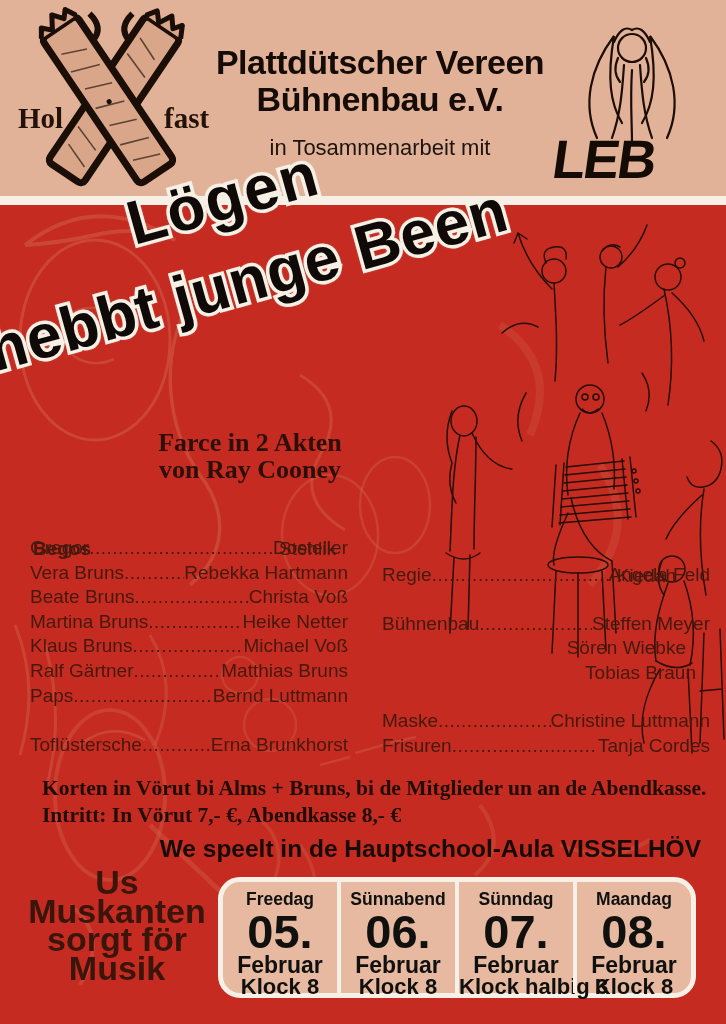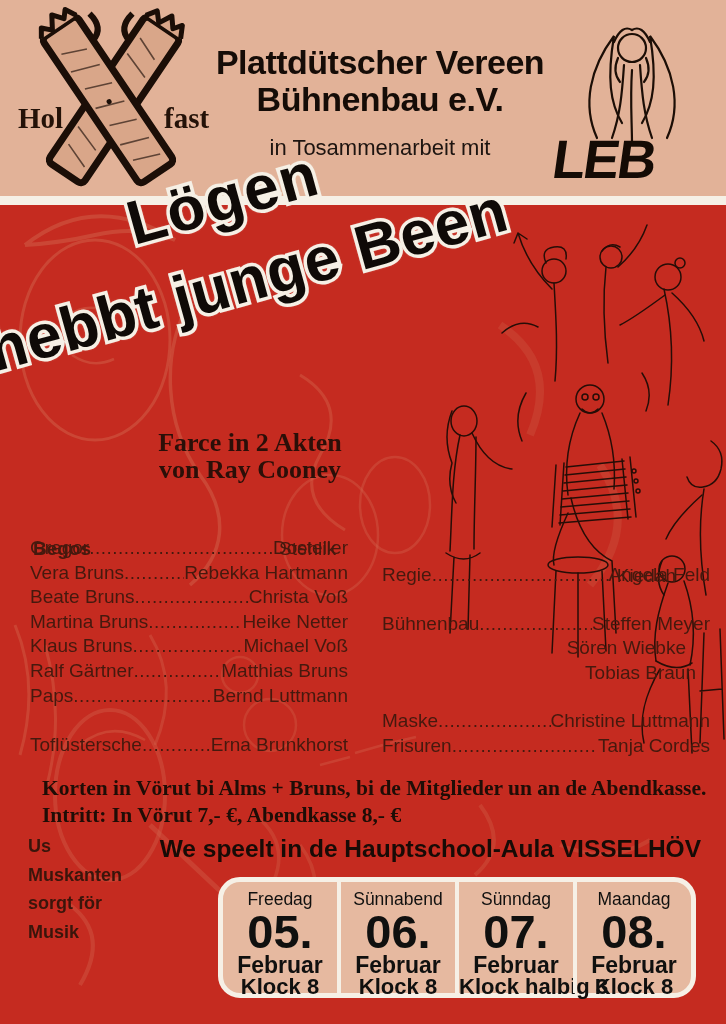--- a/index.html
+++ b/index.html
@@ -53,30 +53,30 @@
   .sp{height:24.6px;} .sp2{height:24px;}
   .ov{position:relative;display:inline-block;}
   .ov .ovb{position:absolute;left:3px;top:1px;font-weight:bold;}
   .ov .ovb2{position:absolute;right:12px;top:1px;}
   .ov .ovb3{position:absolute;right:34px;top:1px;}
 
   
   .tickets{position:absolute;left:42px;top:570px;font-family:"Liberation Serif",serif;
     font-weight:bold;font-size:21.5px;line-height:27px;color:#1f0d06;}
   .venue{position:absolute;right:25px;top:630px;font-size:24.5px;font-weight:bold;color:#170b06;}
-  .music{position:absolute;left:28px;top:627px;width:178px;text-align:left;
-    font-size:18px;font-weight:bold;line-height:28.5px;color:#3a150b;}
+  .music{position:absolute;left:28px;top:663px;width:178px;text-align:center;
+    font-size:34px;font-weight:bold;line-height:28.5px;color:#3a150b;}
 
   
   .dates{position:absolute;left:218px;top:672px;width:478px;height:121px;box-sizing:border-box;
     background:var(--panel-beige,#e6b9a0);border:5px solid var(--cream,#f8f4ec);border-radius:22px;
     display:flex;color:var(--black-text,#10100f);}
   .dcol{flex:1;text-align:center;padding-top:7px;min-width:0;}
   .dcol + .dcol{border-left:4px solid var(--cream,#f8f4ec);}
-  .dday{font-size:17.5px;font-weight:normal;line-height:20px;}
+  .dday{font-size:17.5px;font-weight:bold;line-height:20px;}
   .dnum{font-size:47px;font-weight:800;line-height:45px;}
   .dmon{font-size:23px;font-weight:bold;line-height:23px;}
   .dtime{font-size:22px;font-weight:bold;line-height:20px;white-space:nowrap;}
 </style>
 </head>
 <body>
 
 <div class="poster">
 
   <header class="top">

